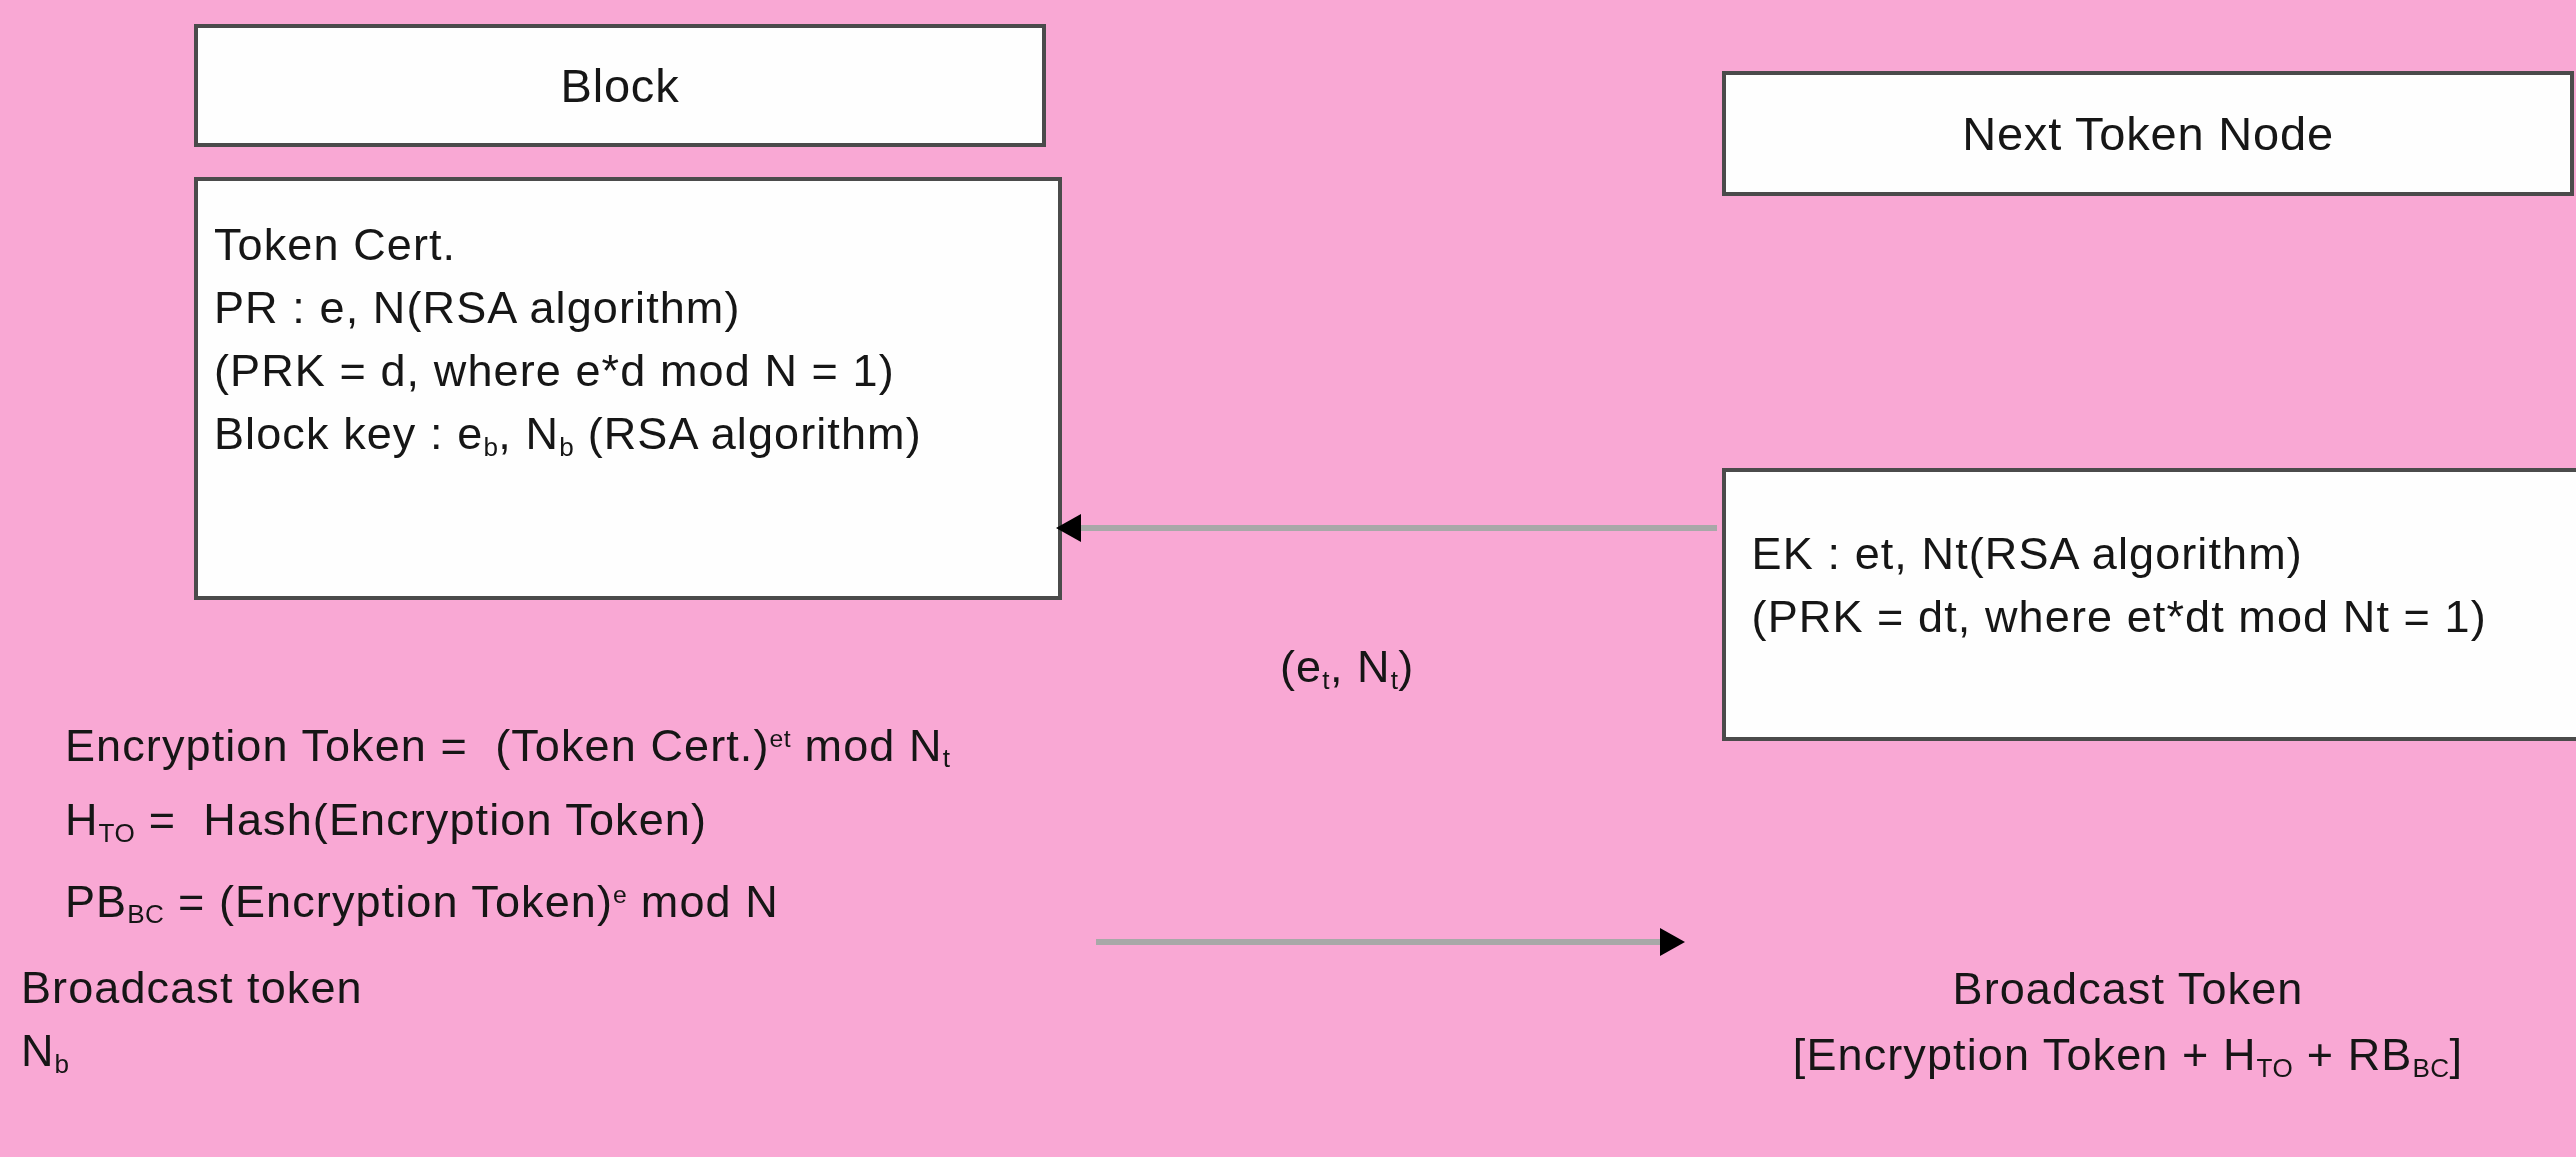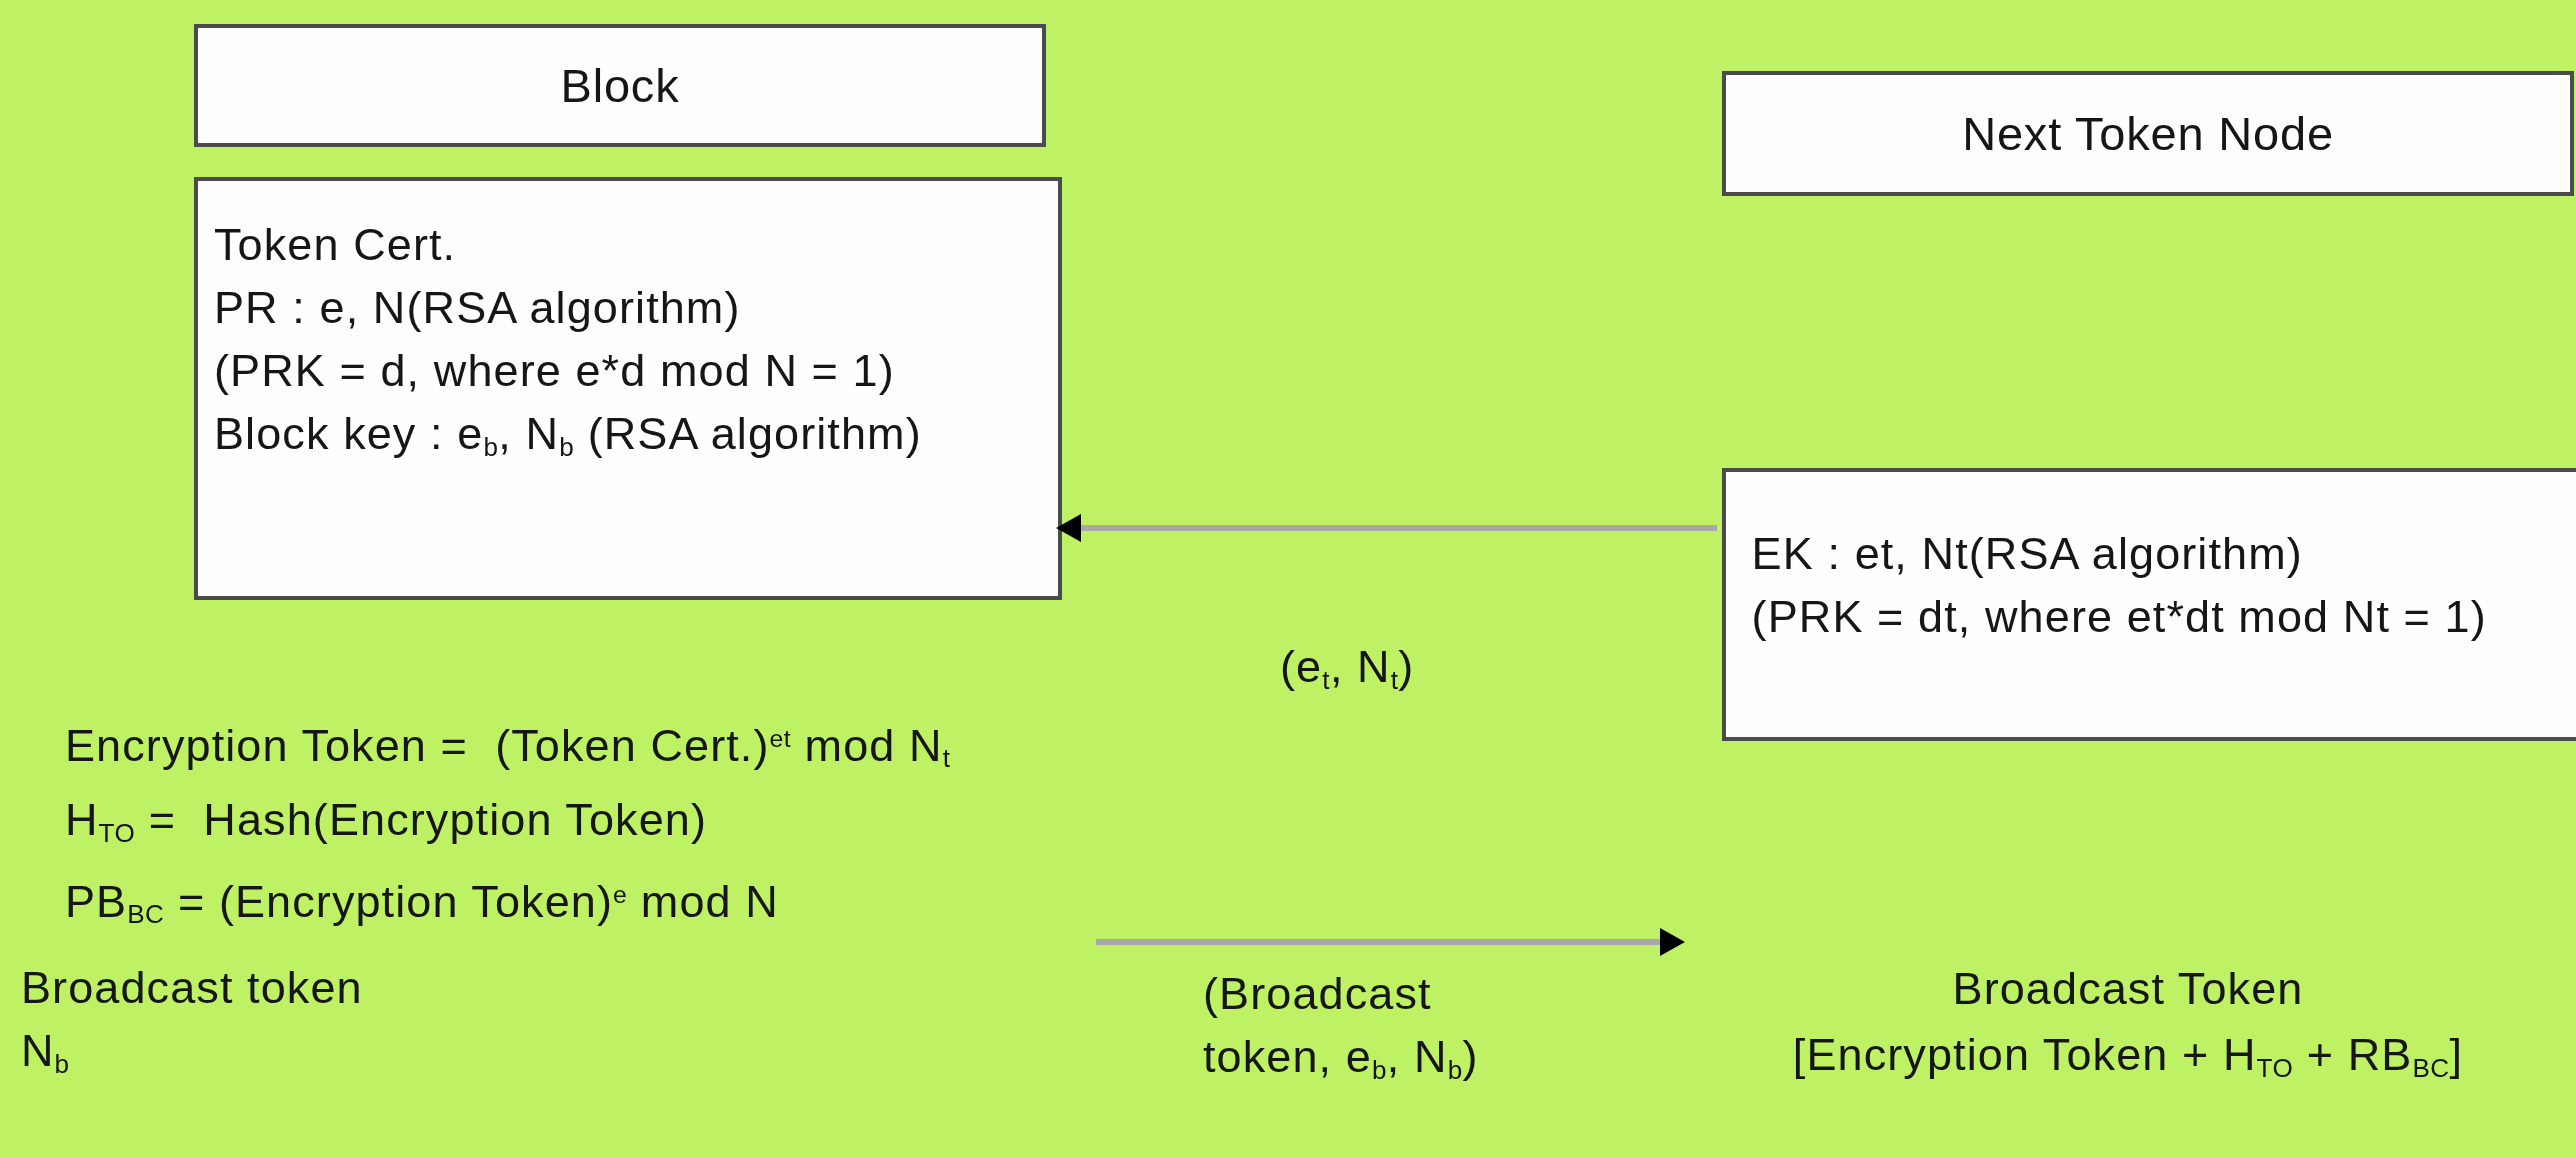--- a/index.html
+++ b/index.html
@@ -1,20 +1,20 @@
 <!DOCTYPE html>
 <html style="font-size:12px"><head>
 <meta charset="utf-8">
 <style>
   html, body { margin: 0; padding: 0; background: #ffffff; }
   #stage {
     position: relative;
     width: 2576px;
     height: 1157px;
-    background: #bef264;
+    background: #f9a8d4;
     font-family: "Liberation Sans", sans-serif;
     color: #161616;
     overflow: hidden;
   }
   .box {
     position: absolute;
     border: 4.5px solid #4b4b4b;
     background: #fefefe;
   }
   .hdr-box {
@@ -92,24 +92,20 @@
   </div>
 
   <div class="textblock" style="left:21px; top:956px;">
     <div class="line"><span class="tx">Broadcast token</span></div>
     <div class="line"><span class="tx">N</span><span class="sb">b</span></div>
   </div>
 
   <div class="arrow-line" style="left:1096px; top:939px; width:565px;"></div>
   <div class="arrow-head head-right" style="left:1660px; top:928px;"></div>
 
-  <div class="textblock" style="left:1203px; top:962px;">
-    <div class="line"><span class="tx">(Broadcast</span></div>
-    <div class="line"><span class="tx">token, e</span><span class="sb">b</span><span class="tx">, N</span><span class="sb">b</span><span class="tx">)</span></div>
-  </div>
 
   <div class="textblock center" style="left:1716px; top:956px; width:824px;">
     <div class="line" style="line-height:66px;"><span class="tx">Broadcast Token</span></div>
     <div class="line" style="line-height:66px;"><span class="tx">[Encryption Token + H</span><span class="sb">TO</span><span class="tx"> + RB</span><span class="sb">BC</span><span class="tx">]</span></div>
   </div>
 
 </div>
 
 
 </body></html>

